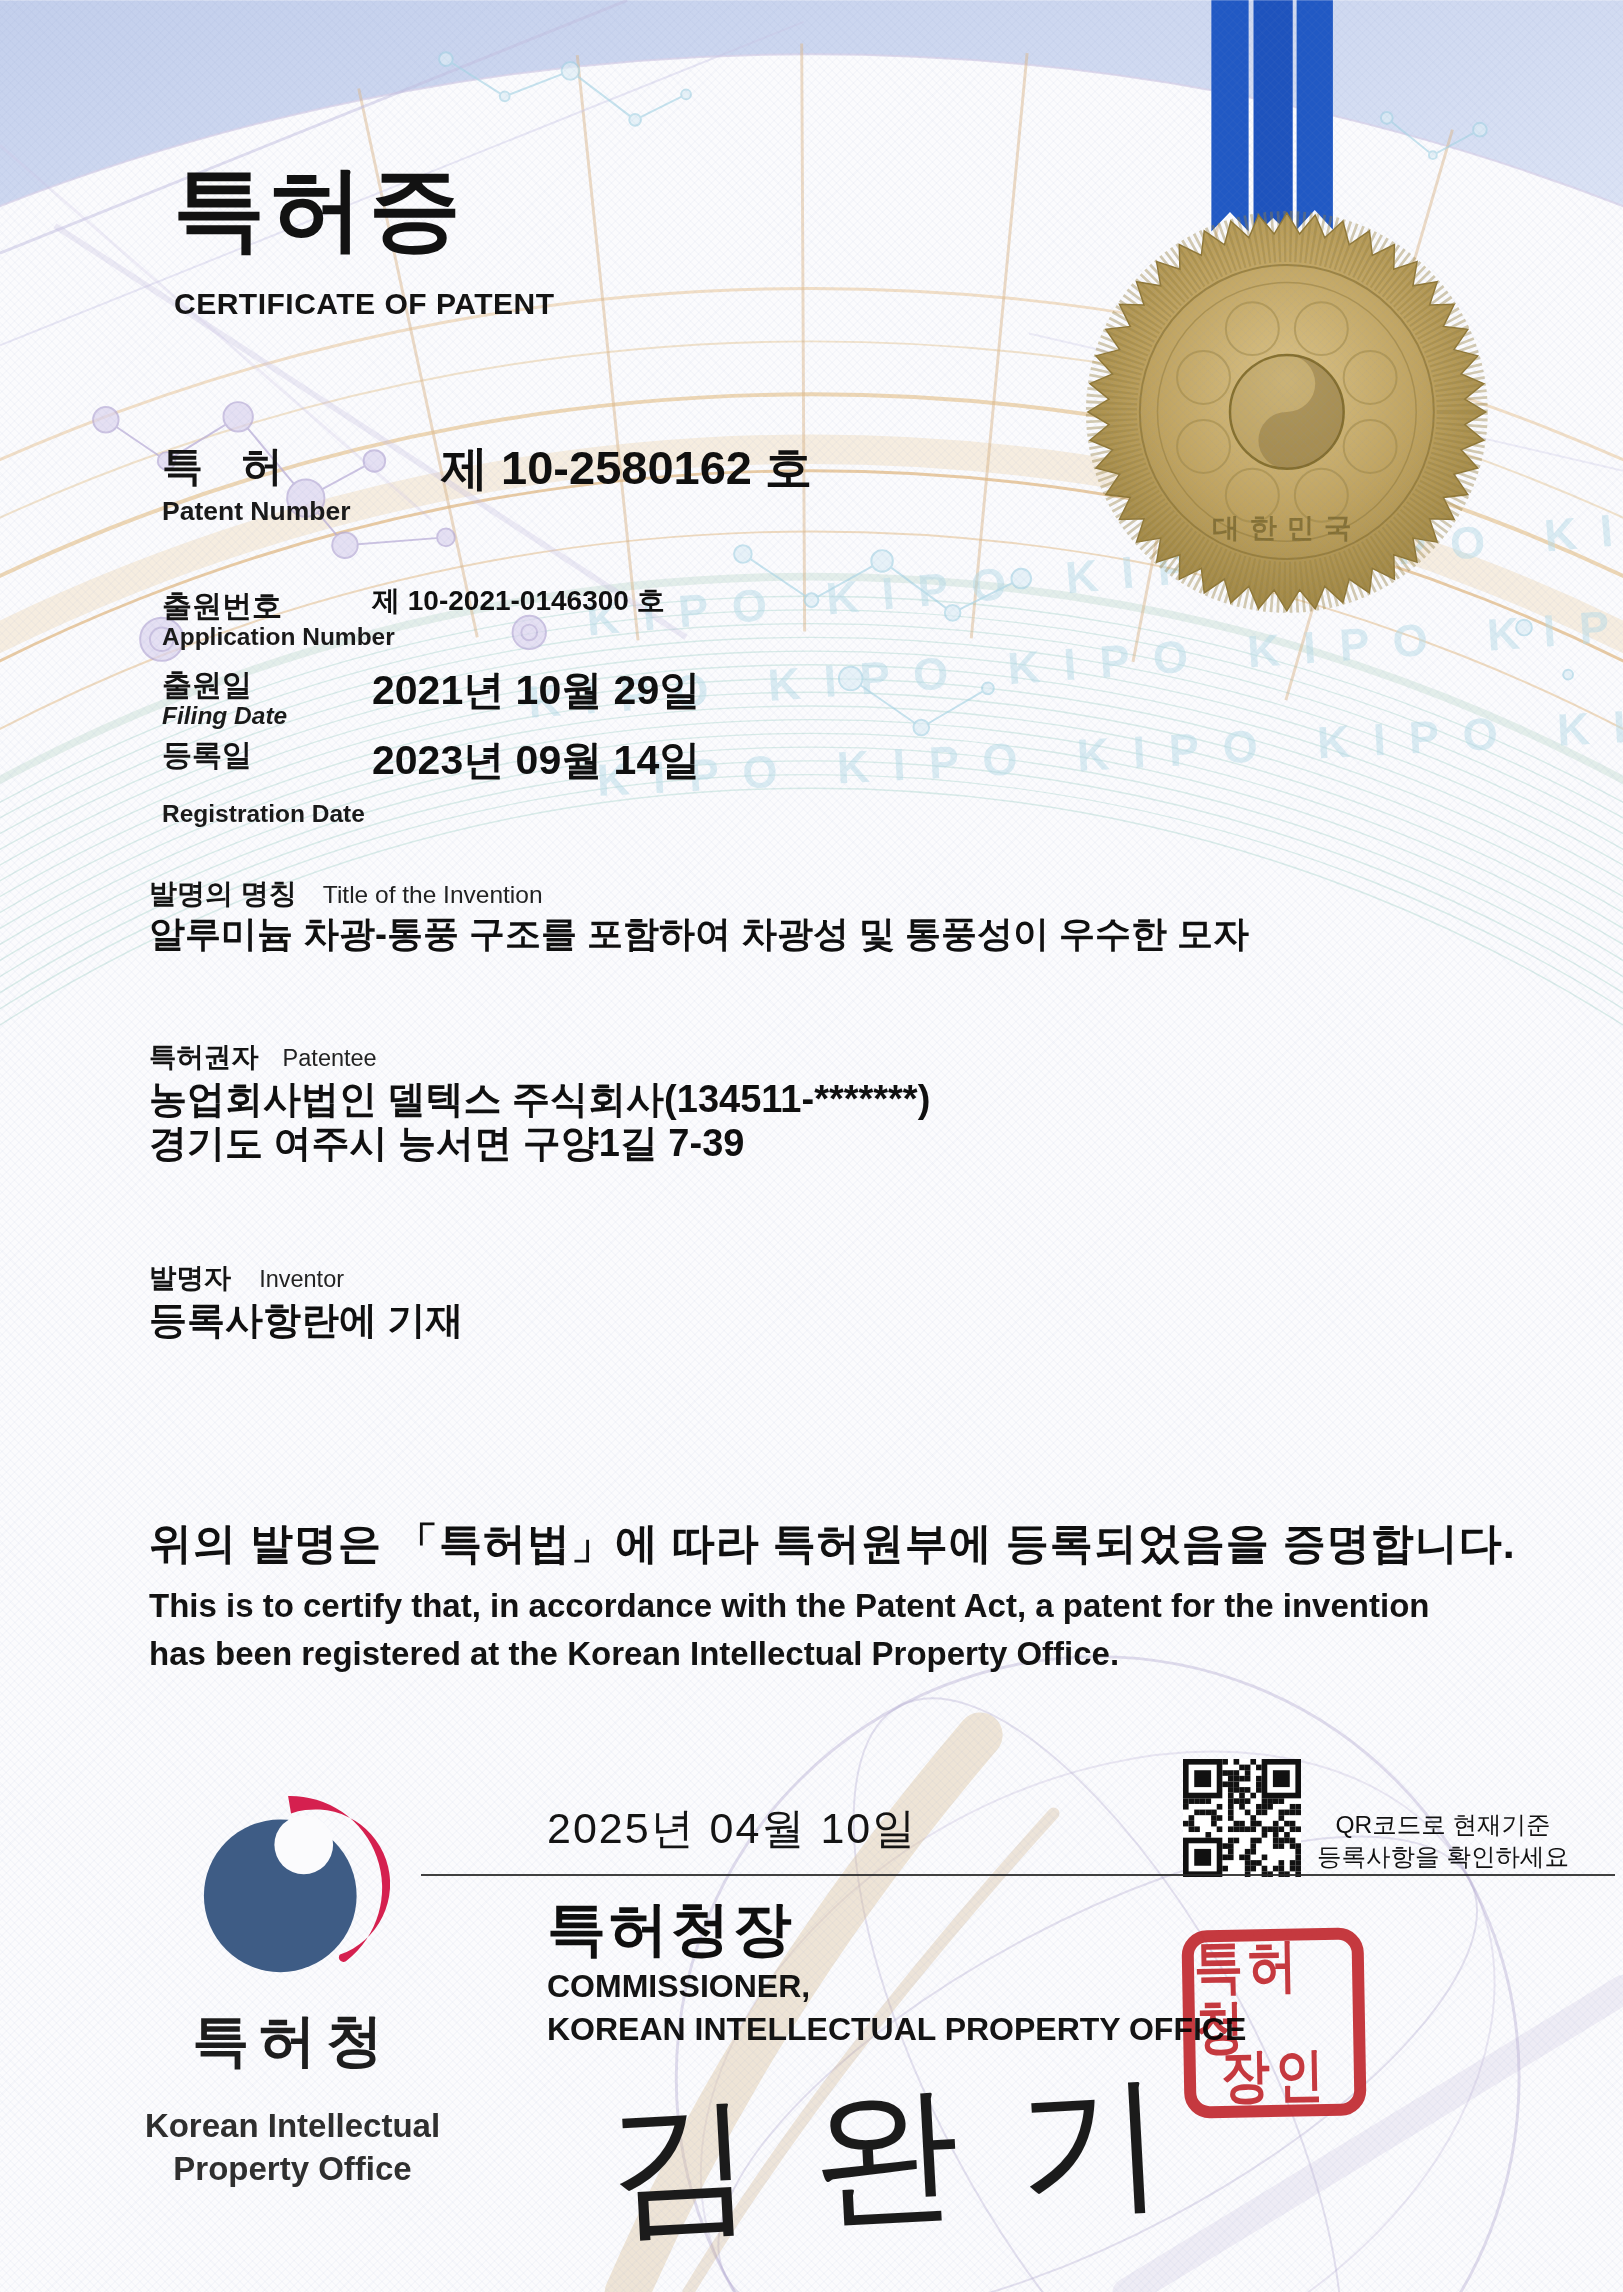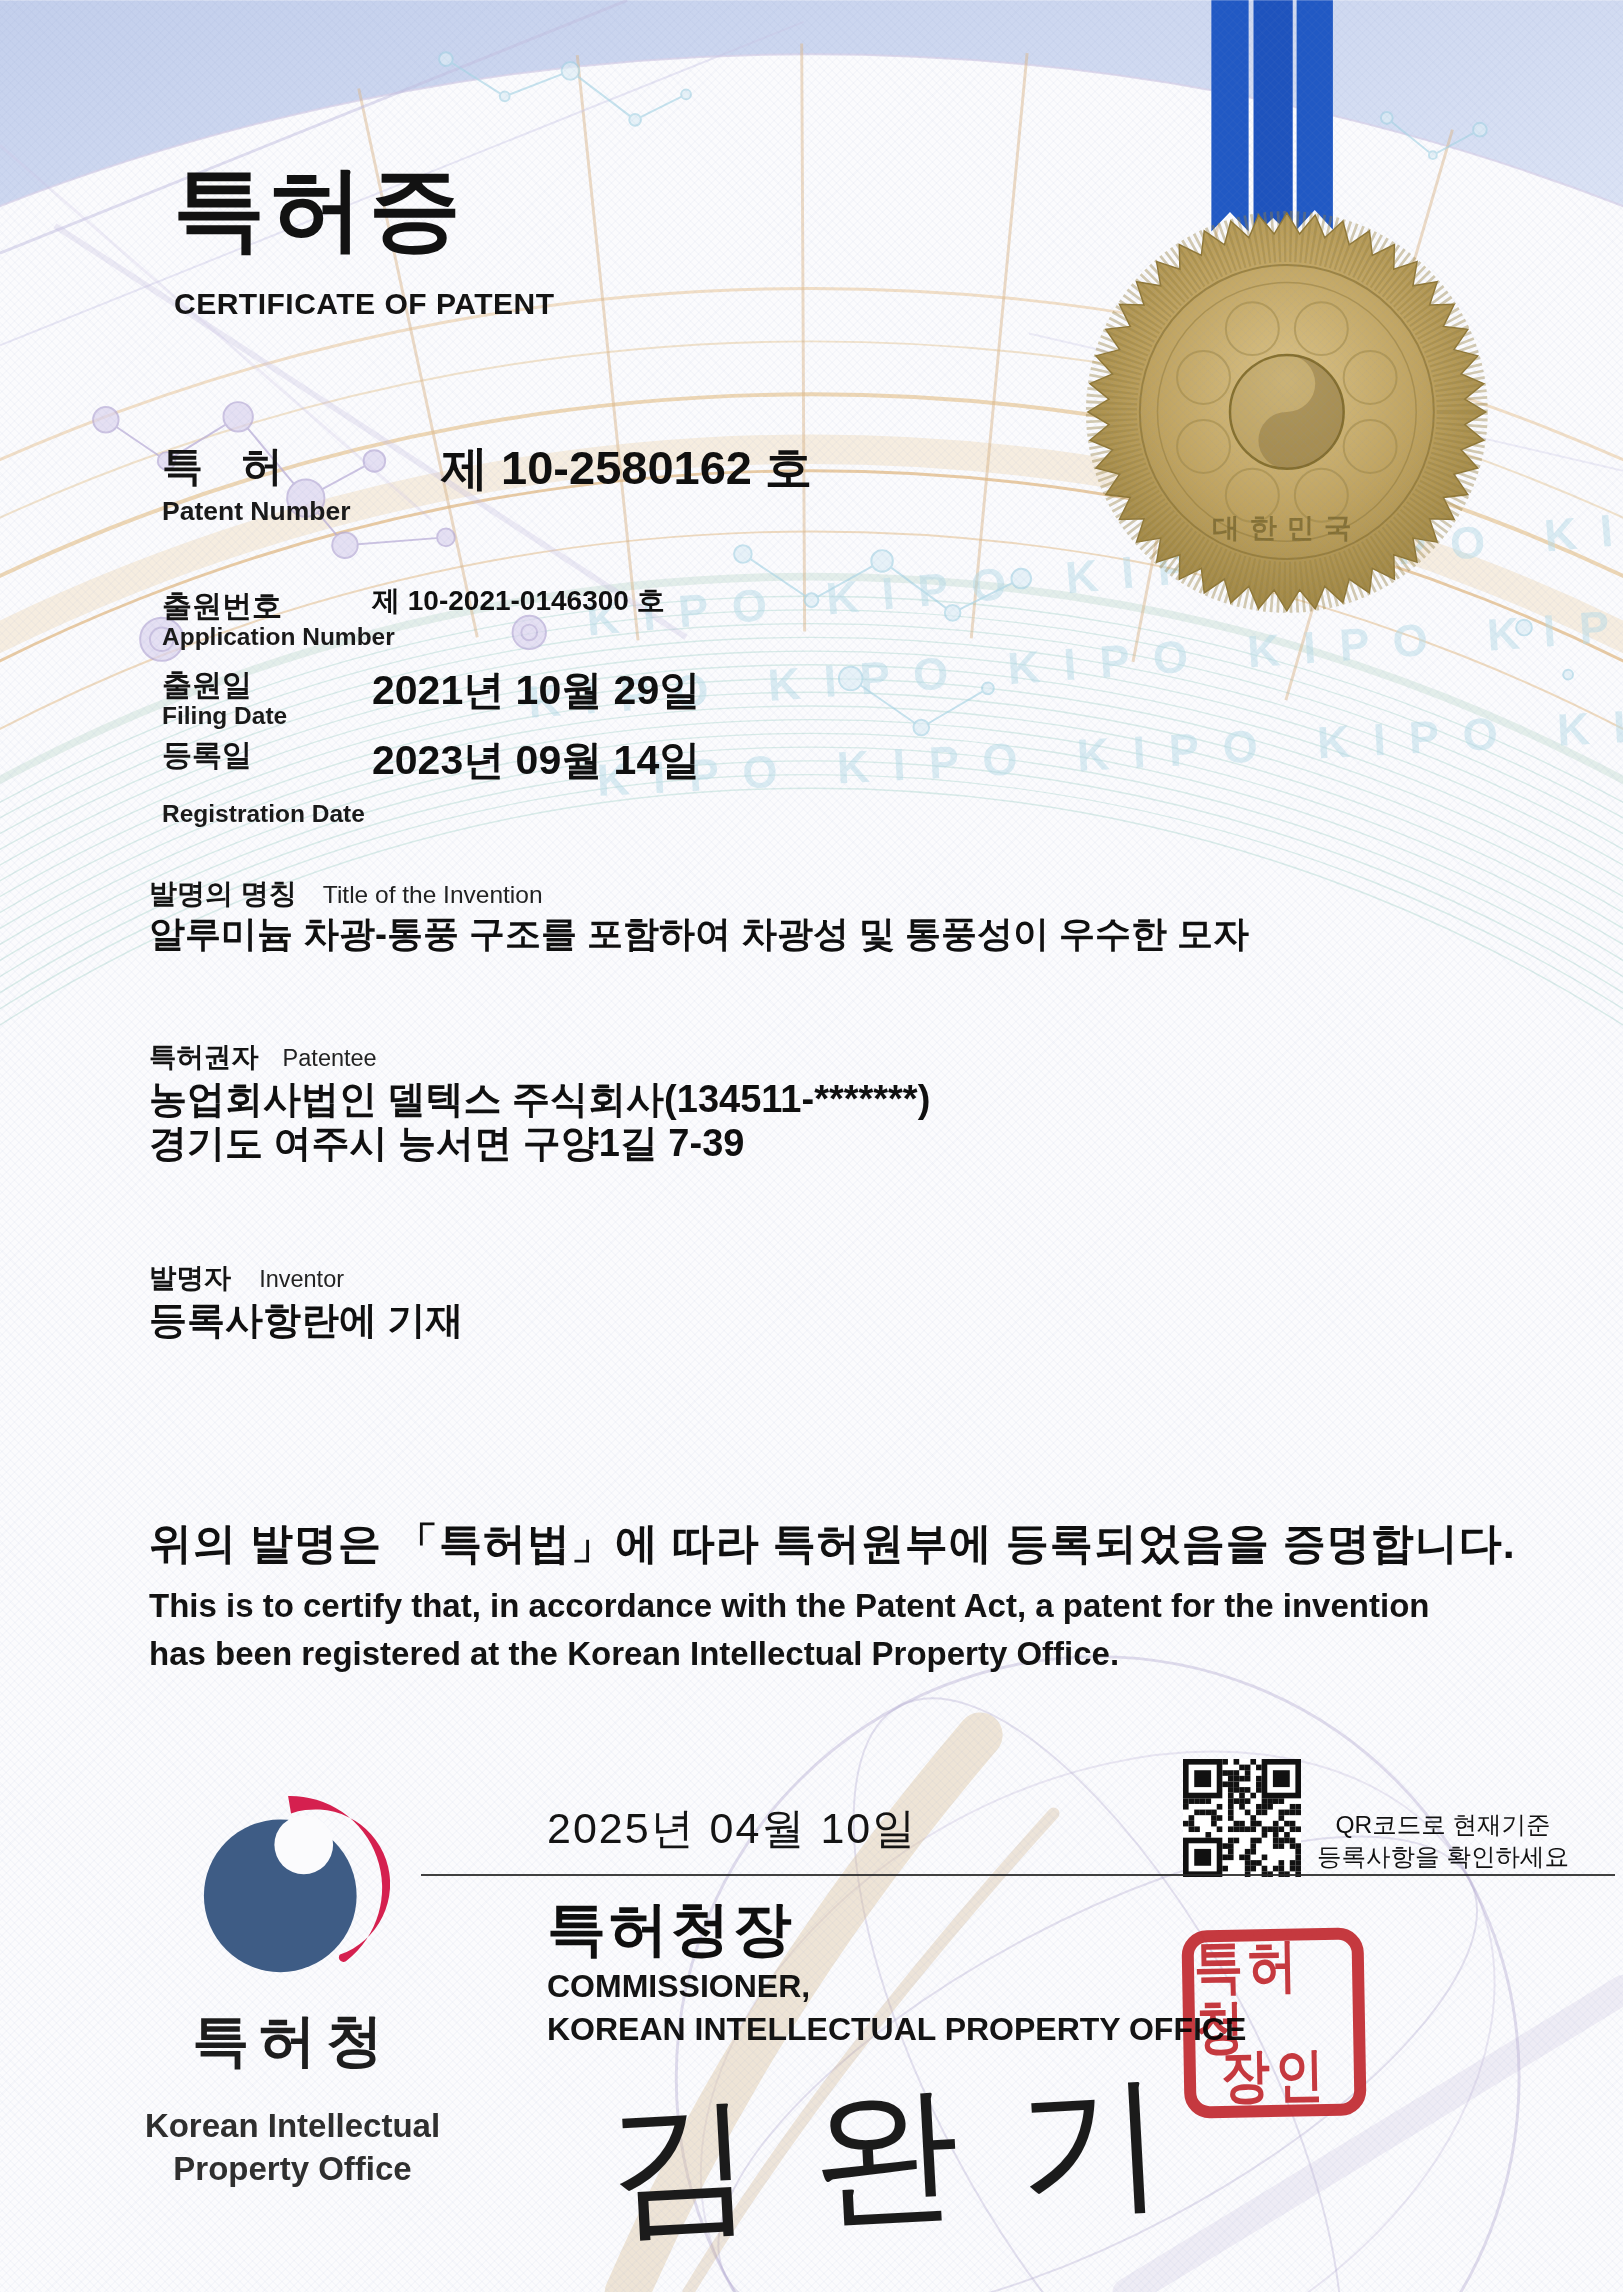--- a/index.html
+++ b/index.html
@@ -185,21 +185,21 @@
 
     <div class="abs lko" style="left:162px;top:439px;font-size:41px;letter-spacing:13.7px;">특 허</div>
     <div class="abs len" style="left:162px;top:496px;font-size:26.5px;">Patent Number</div>
     <div class="abs val" style="left:441px;top:437px;font-size:47px;">제 10-2580162 호</div>
 
     <div class="abs lko" style="left:162px;top:586px;font-size:30px;">출원번호</div>
     <div class="abs len" style="left:162px;top:623px;font-size:24.5px;">Application Number</div>
     <div class="abs val" style="left:372px;top:582px;font-size:28px;">제 10-2021-0146300 호</div>
 
     <div class="abs lko" style="left:162px;top:665px;font-size:30px;">출원일</div>
-    <div class="abs len" style="left:162px;top:702px;font-size:24.5px;">Filing Date</div>
+    <div class="abs len" style="left:162px;top:702px;font-size:24.5px;font-style:italic;">Filing Date</div>
     <div class="abs val" style="left:372px;top:663px;font-size:41px;">2021년 10월 29일</div>
 
     <div class="abs lko" style="left:162px;top:735px;font-size:30px;">등록일</div>
     <div class="abs len" style="left:162px;top:772px;font-size:24.5px;margin-top:28px;">Registration Date</div>
     <div class="abs val" style="left:372px;top:733px;font-size:41px;">2023년 09월 14일</div>
 
     <div class="abs" style="left:149px;top:875px;white-space:nowrap;">
       <span class="lko" style="font-size:28px;">발명의 명칭</span>
       <span class="sublabel" style="font-size:24.5px;margin-left:21.6px;">Title of the Invention</span>
     </div>

